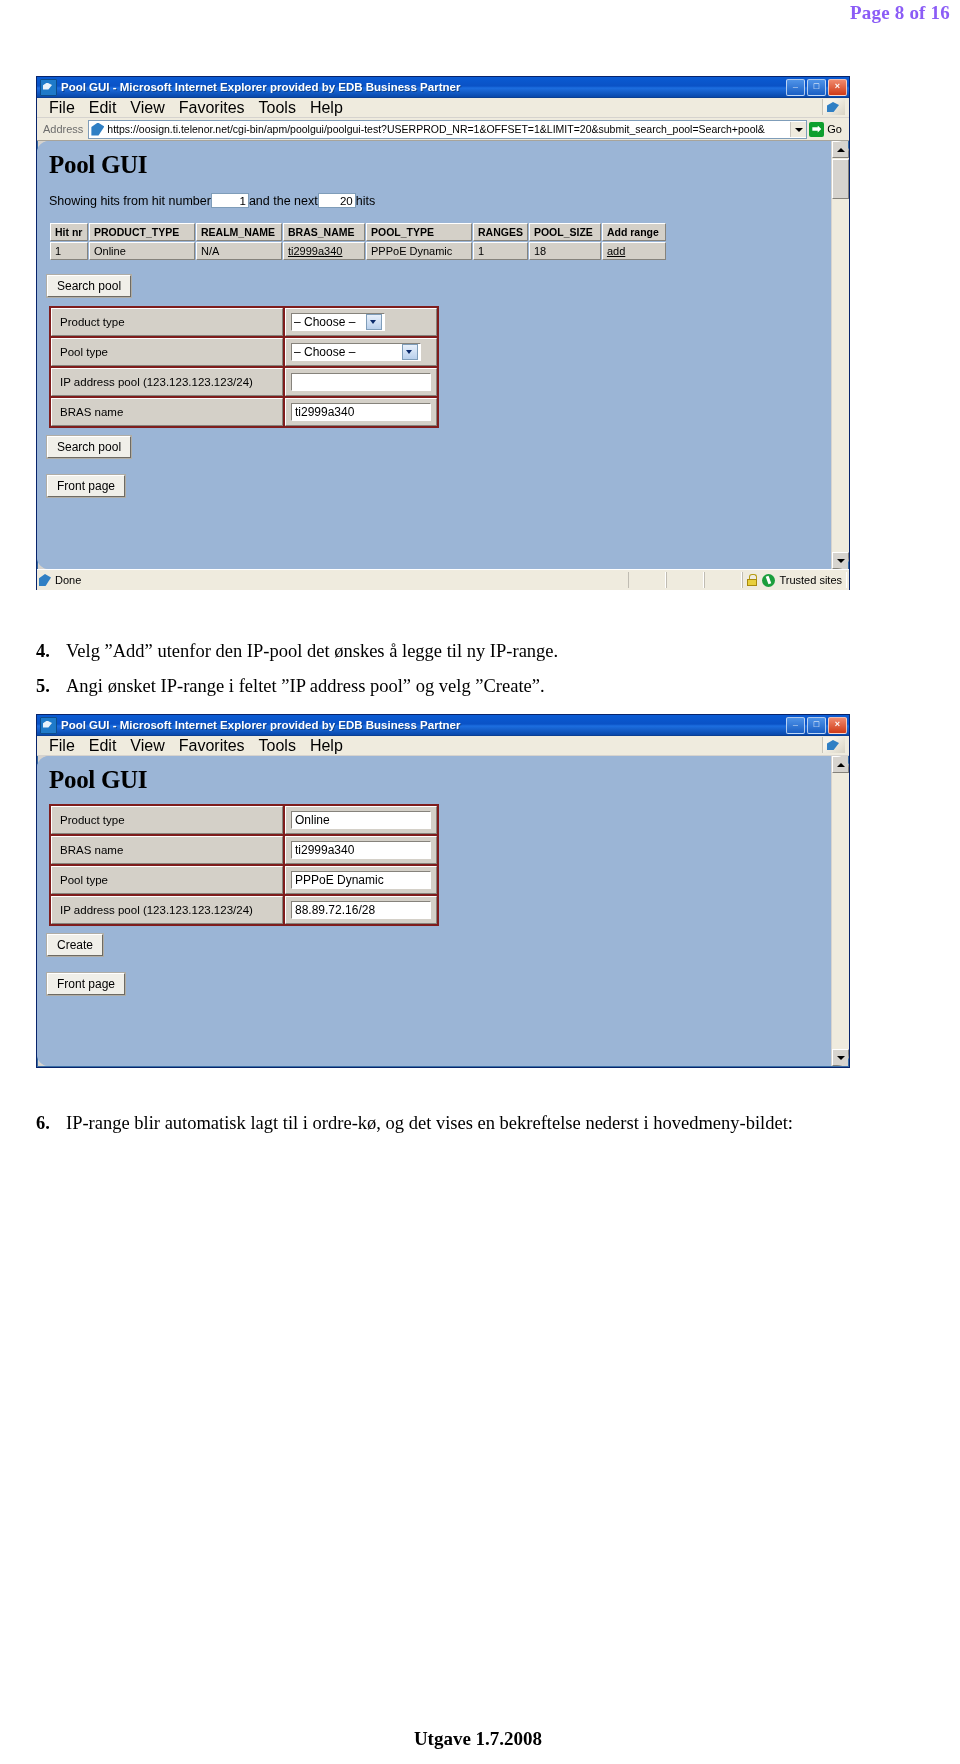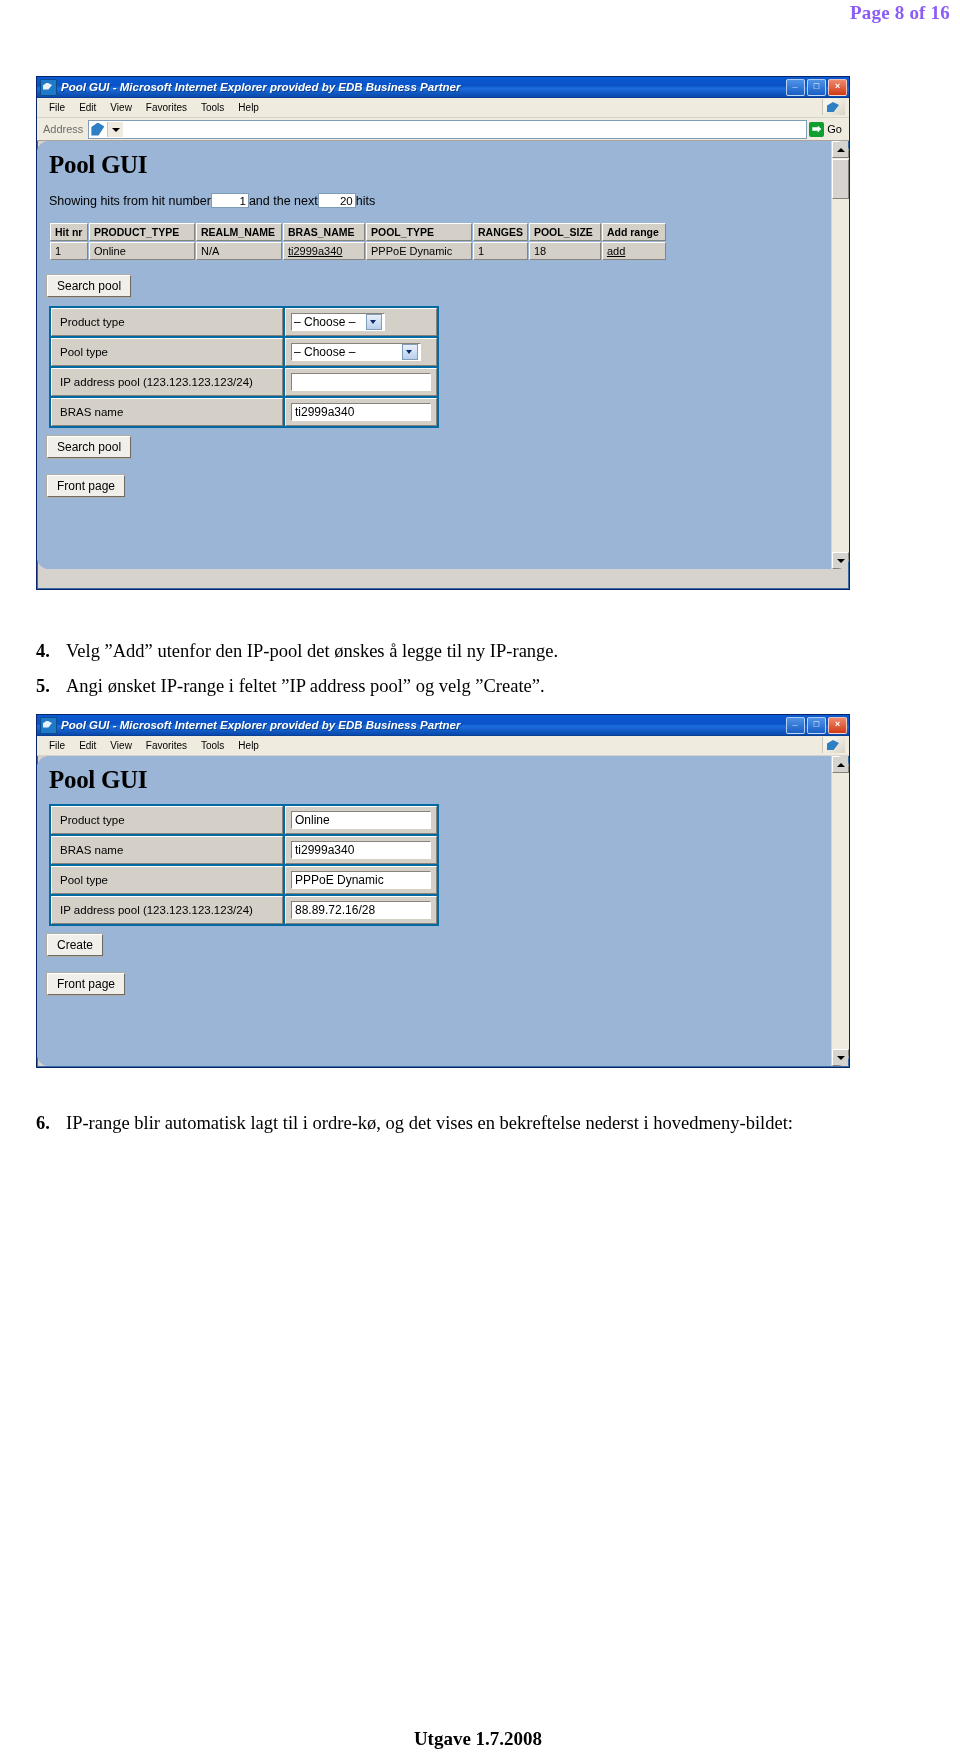--- a/index.html
+++ b/index.html
@@ -43,21 +43,20 @@
     border: 1px solid #08246b;
     box-shadow: 0 0 0 1px #3a6ea5 inset;
   }
   .titlebar {
     height: 20px;
     background: linear-gradient(to bottom, #0a5bd3 0%, #0a52c6 45%, #1d6ee0 55%, #0848ab 100%);
     display: flex;
     align-items: center;
     padding: 0 2px 0 3px;
     border-bottom: 1px solid #0a3f93;
-    font-style: italic;
   }
   .title-icon {
     width: 15px; height: 15px;
     margin-right: 4px;
     background: #1e7ac9;
     border: 1px solid #0d4d8c;
     border-radius: 1px;
     position: relative;
     flex: 0 0 auto;
   }
@@ -97,21 +96,21 @@
   .menubar {
     height: 19px;
     background: #efebde;
     display: flex;
     align-items: center;
     padding-left: 5px;
     border-bottom: 1px solid #d6d3ce;
     position: relative;
   }
   .menu-item {
-    font-size: 10px;
+    font-size: 16px;
     color: #000;
     padding: 1px 7px;
     white-space: nowrap;
     text-align: center;
   }
   .menubar-logo {
     position: absolute;
     right: 4px; top: 1px;
     width: 22px; height: 16px;
     background: linear-gradient(135deg,#f6f3ea 30%, #d8d3c4 100%);
@@ -326,21 +325,21 @@
     padding: 2px 9px;
     font-size: 12px;
     line-height: 16px;
     margin-bottom: 9px;
     cursor: default;
   }
   table.form {
     border-collapse: separate;
     border-spacing: 2px;
     margin-left: 2px;
-    background: #0369a1;
+    background: #7f1d1d;
     margin-bottom: 8px;
   }
   table.form td.lab {
     background: #d4d0c8;
     border: 1px solid;
     border-color: #fff #86837c #86837c #fff;
     font-size: 11.5px;
     padding: 5px 8px;
     width: 214px;
     white-space: nowrap;
@@ -506,20 +505,21 @@
     <div class="menu-item">Favorites</div>
     <div class="menu-item">Tools</div>
     <div class="menu-item">Help</div>
     <div class="menubar-logo"></div>
   </div>
 
   <div class="addressbar">
     <div class="addr-label">Address</div>
     <div class="addr-field">
       <div class="addr-ie-icon"></div>
+      <div class="addr-url">https://oosign.ti.telenor.net/cgi-bin/apm/poolgui/poolgui-test?USERPROD_NR=1&amp;OFFSET=1&amp;LIMIT=20&amp;submit_search_pool=Search+pool&amp;</div>
       <div class="addr-dropdown"></div>
     </div>
     <div class="go-button">
       <div class="go-arrow"></div>
       <span>Go</span>
     </div>
   </div>
 
   <div class="viewport" style="height:428px;">
     <div class="page-body">
@@ -601,20 +601,36 @@
       <div class="btn-3d">Front page</div>
     </div>
 
     <div class="scrollbar-v">
       <div class="sb-arrow"></div>
       <div class="sb-thumb"></div>
       <div class="sb-arrow bottom"></div>
     </div>
   </div>
 
+  <div class="statusbar">
+    <div class="sb-done">
+      <span class="sb-ie-icon"></span>
+      <span>Done</span>
+    </div>
+    <div class="sb-cell sb-spacer"></div>
+    <div class="sb-cell sb-spacer"></div>
+    <div class="sb-cell sb-spacer"></div>
+    <div class="sb-cell">
+      <span class="lock-icon"></span>
+      <span style="width:5px"></span>
+      <span class="trusted-icon"></span>
+      <span style="width:4px"></span>
+      <span>Trusted sites</span>
+    </div>
+  </div>
 </div>
 
 <div class="instr" style="left:36px; top:638px; width:890px;">
   <span class="num">4.</span>
   <span class="txt">Velg ”Add” utenfor den IP-pool det ønskes å legge til ny IP-range.</span>
 </div>
 <div class="instr" style="left:36px; top:673px; width:890px;">
   <span class="num">5.</span>
   <span class="txt">Angi ønsket IP-range i feltet ”IP address pool” og velg ”Create”.</span>
 </div>

